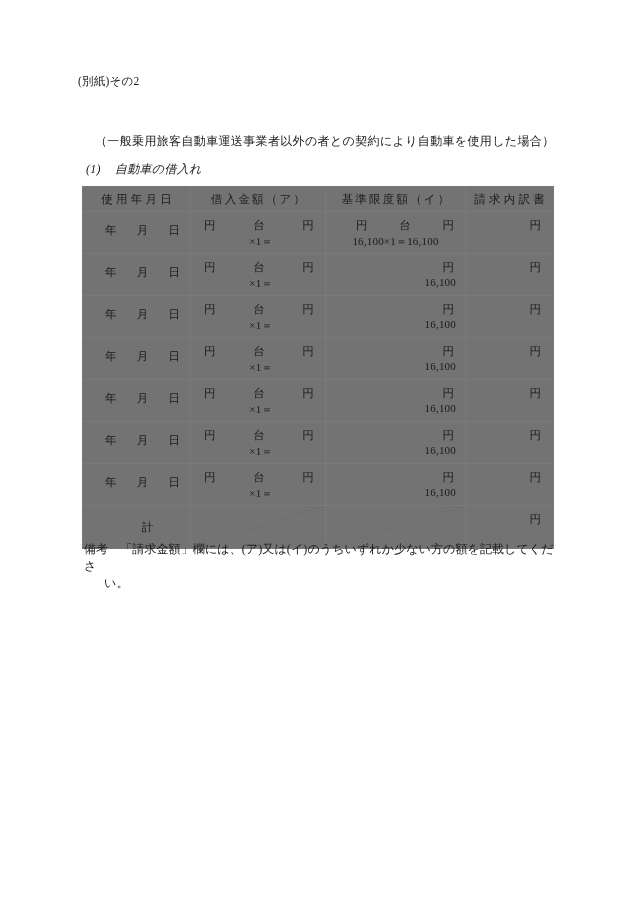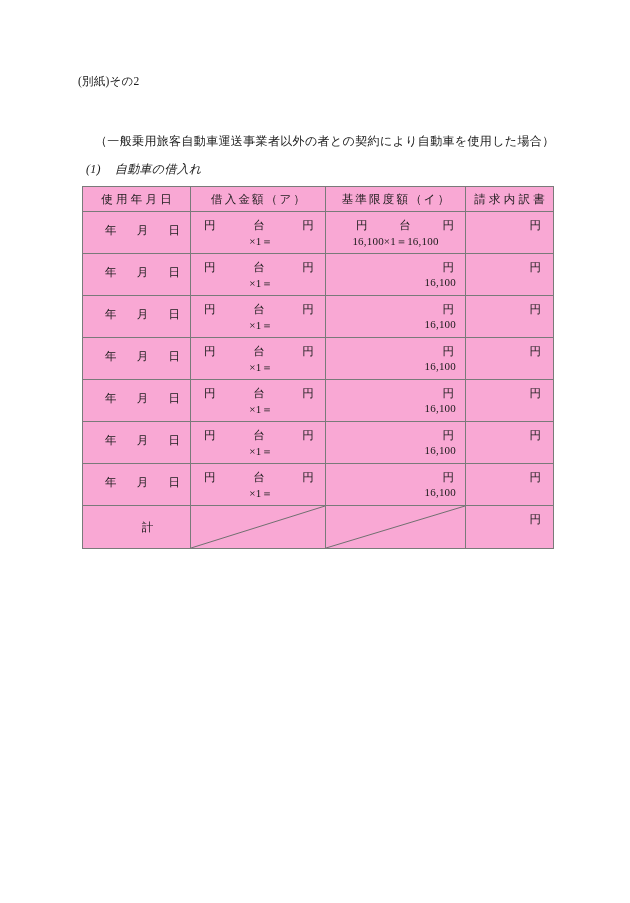--- a/index.html
+++ b/index.html
@@ -75,21 +75,21 @@
   table.form {
     border-collapse: collapse;
     width: 471px;
     table-layout: fixed;
   }
   table.form td {
     border: 1px solid #7a7a7a;
     padding: 0;
     vertical-align: top;
     position: relative;
-    background: #f9a8d4;
+    background: #737373;
   }
 
   col.c1 { width: 108px; }
   col.c2 { width: 135px; }
   col.c3 { width: 140px; }
   col.c4 { width: 88px; }
 
   
   tr.head td {
     height: 24px;
@@ -436,14 +436,18 @@
             </svg>
           </td>
           <td>
             <div class="claim-top">円</div>
           </td>
         </tr>
       </tbody>
     </table>
   </div>
 
+  <div class="note">
+    <span class="note-label">備考</span><span>「請求金額」欄には、(ア)又は(イ)のうちいずれか少ない方の額を記載してくださ</span>
+    <span class="note-line2">い。</span>
+  </div>
 
 </div>
 
 </body></html>

